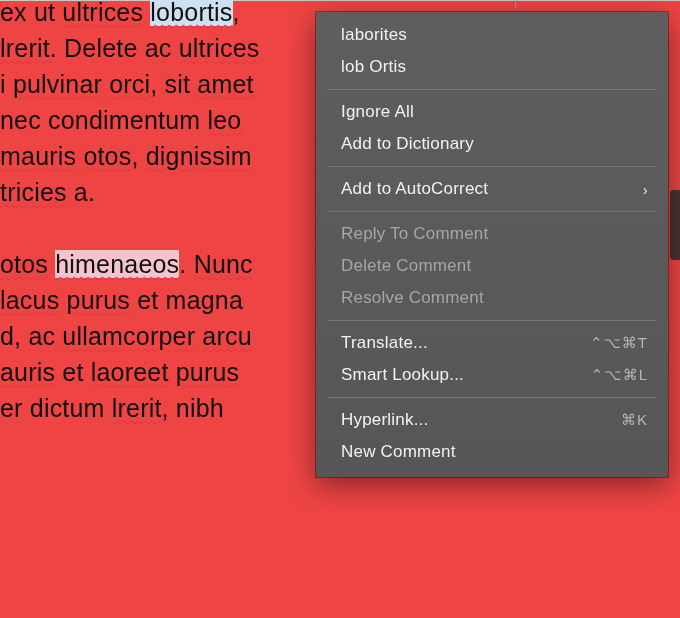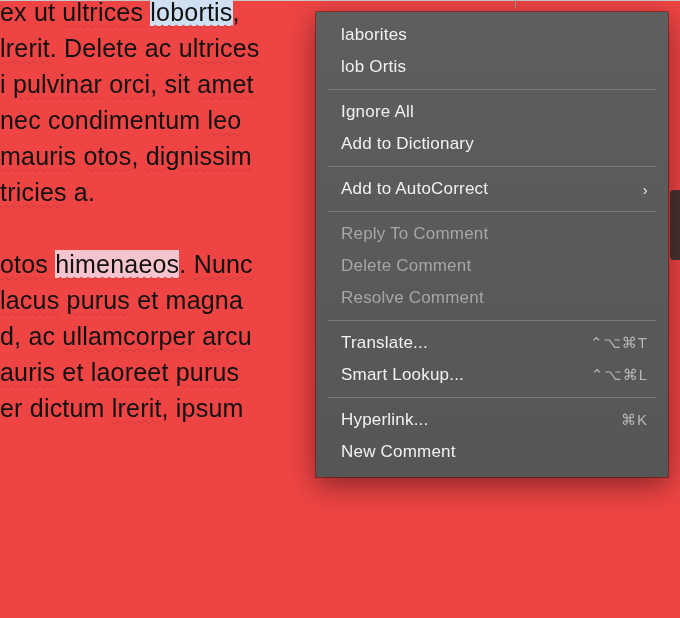--- a/index.html
+++ b/index.html
@@ -117,21 +117,21 @@
       <span> nec condimentum </span><span class="squig">leo</span><br>
       <span class="squig">mauris</span><span> </span><span class="squig">otos</span><span>, </span><span class="squig">dignissim</span><br>
       <span class="squig">tricies</span><span> a.</span>
     </div>
 
     <div class="para">
       <span class="squig">otos</span><span> </span><span class="sel-pink squig">himenaeos</span><span>. </span><span class="squig">Nunc</span><br>
       <span> </span><span class="squig">lacus</span><span> </span><span class="squig">purus</span><span> et magna</span><br>
       <span>d, ac </span><span class="squig">ullamcorper</span><span> </span><span class="squig">arcu</span><br>
       <span class="squig">auris</span><span> et </span><span class="squig">laoreet</span><span> </span><span class="squig">purus</span><br>
-      <span>er dictum </span><span class="squig">lrerit</span><span>, ipsum</span>
+      <span>er dictum </span><span class="squig">lrerit</span><span>, nibh</span>
     </div>
 
   </div>
 
   <div class="edge-shadow"></div>
 
   <div class="context-menu">
     <div class="menu-item">
         <span>laborites</span>
       </div>

